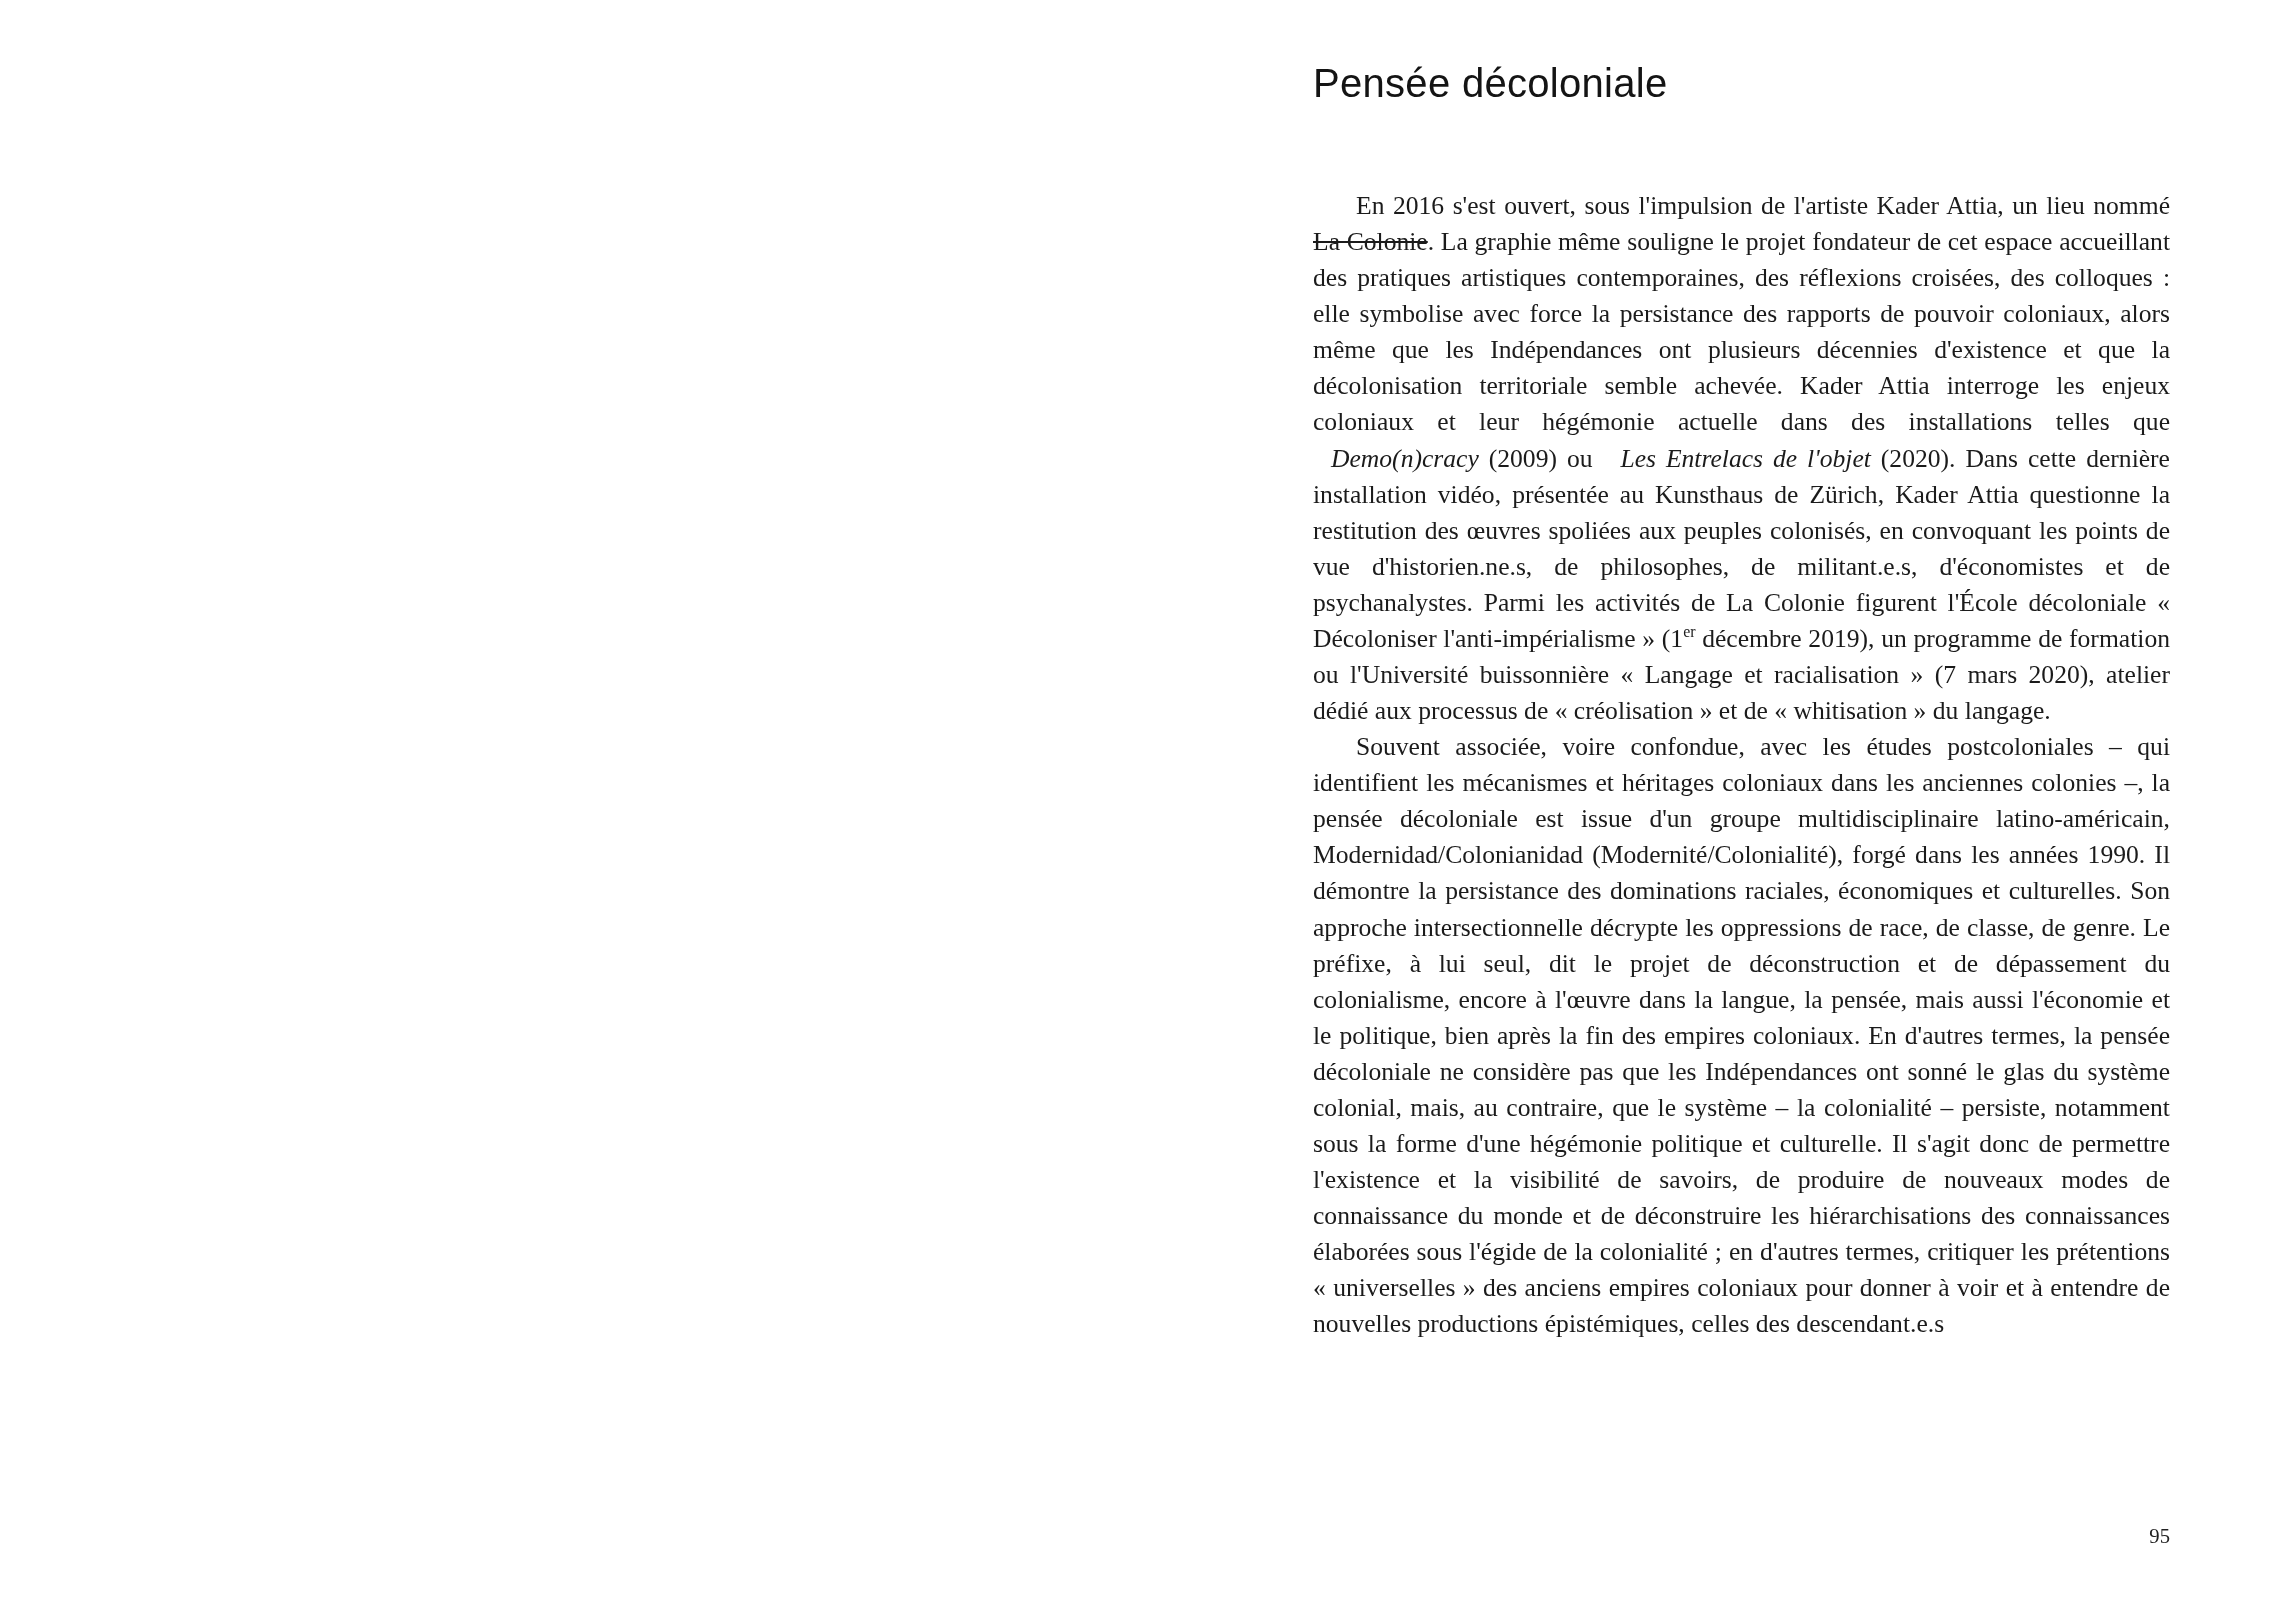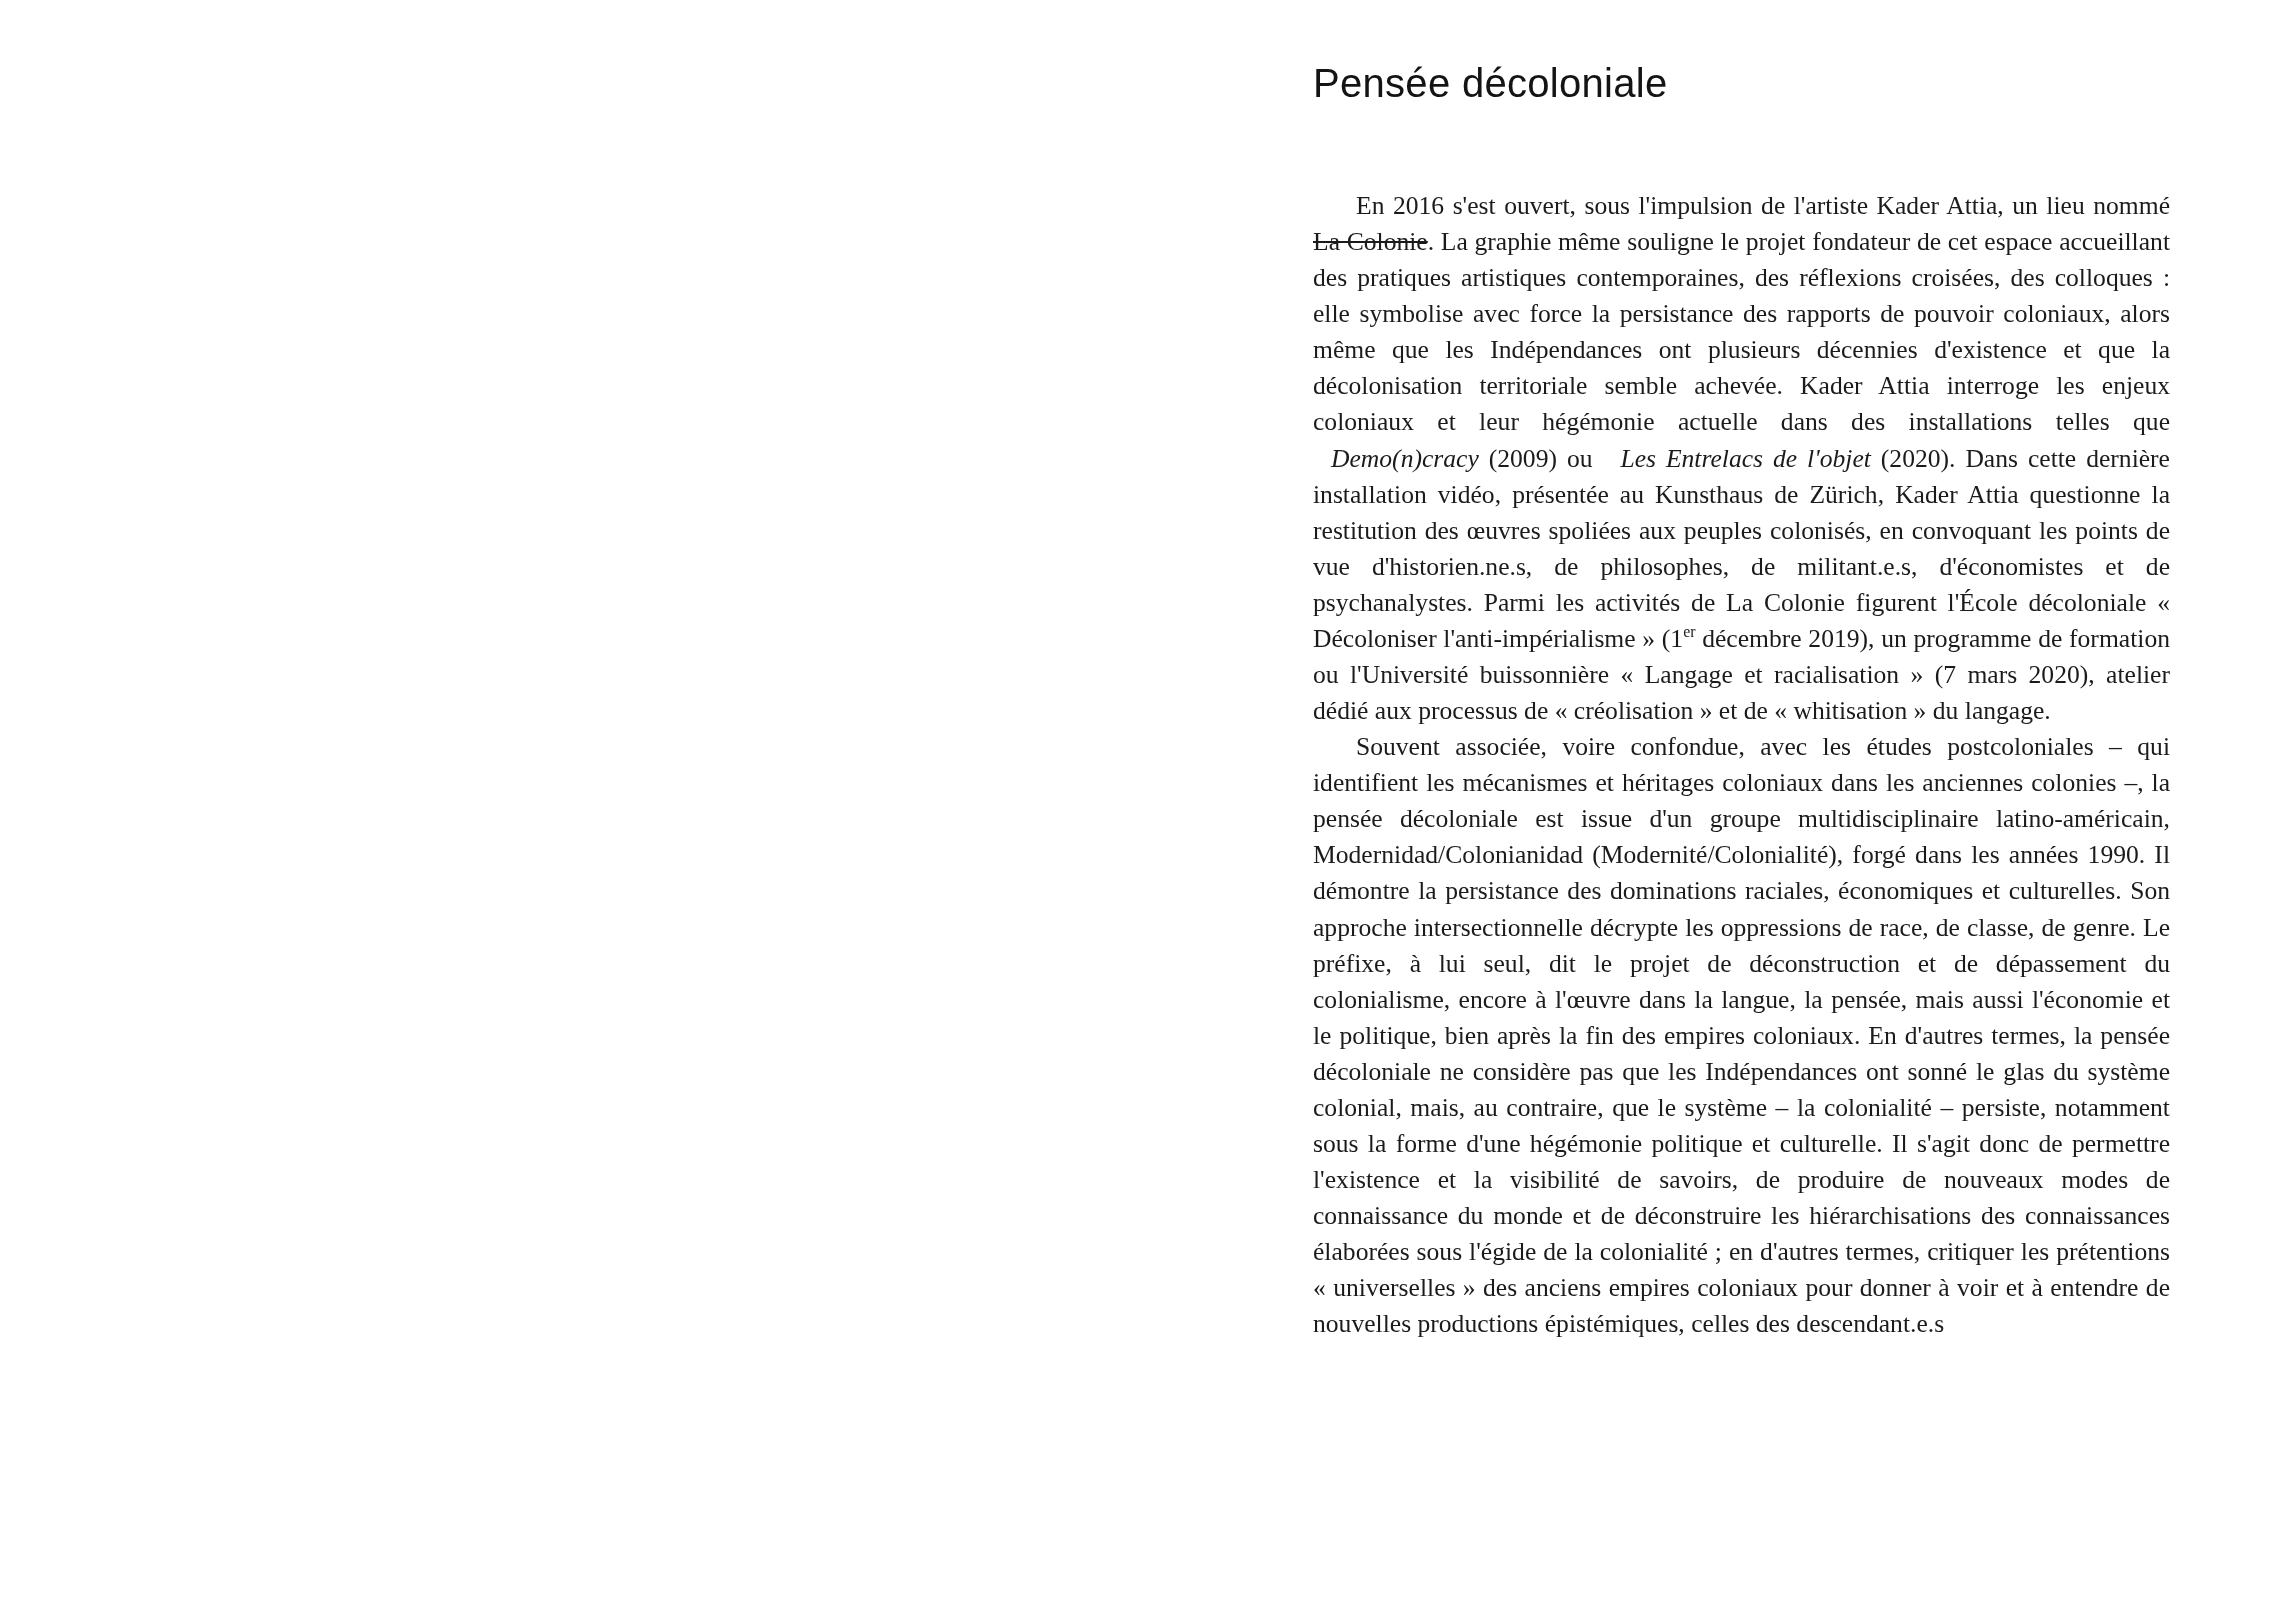--- a/index.html
+++ b/index.html
@@ -84,14 +84,15 @@
 <body>
 
 <div class="page">
   <div class="text-column">
     <h1 class="page-title">Pensée décoloniale</h1>
     <div class="body-text">
         <p><span>En 2016 s'est ouvert, sous l'impulsion de l'artiste Kader Attia, un lieu nommé </span><span class="strike">La Colonie</span><span>. La graphie même souligne le projet fondateur de cet espace accueillant des pratiques artistiques contemporaines, des réflexions croisées, des colloques : elle symbolise avec force la persistance des rapports de pouvoir coloniaux, alors même que les Indépendances ont plusieurs décennies d'existence et que la décolonisation territoriale semble achevée. Kader Attia interroge les enjeux coloniaux et leur hégémonie actuelle dans des installations telles que </span><span class="it">Demo(n)cracy</span><span> (2009) ou </span><span class="it">Les Entrelacs de l'objet</span><span> (2020). Dans cette dernière installation vidéo, présentée au Kunsthaus de Zürich, Kader Attia questionne la restitution des œuvres spoliées aux peuples colonisés, en convoquant les points de vue d'historien.ne.s, de philosophes, de militant.e.s, d'économistes et de psychanalystes. Parmi les activités de La Colonie figurent l'École décoloniale « Décoloniser l'anti-impérialisme » (1</span><sup>er</sup><span> décembre 2019), un programme de formation ou l'Université buissonnière « Langage et racialisation » (7 mars 2020), atelier dédié aux processus de « créolisation » et de « whitisation » du langage.</span></p>
         <p><span>Souvent associée, voire confondue, avec les études postcoloniales – qui identifient les mécanismes et héritages coloniaux dans les anciennes colonies –, la pensée décoloniale est issue d'un groupe multidisciplinaire latino-américain, Modernidad/Colonianidad (Modernité/Colonialité), forgé dans les années 1990. Il démontre la persistance des dominations raciales, économiques et culturelles. Son approche intersectionnelle décrypte les oppressions de race, de classe, de genre. Le préfixe, à lui seul, dit le projet de déconstruction et de dépassement du colonialisme, encore à l'œuvre dans la langue, la pensée, mais aussi l'économie et le politique, bien après la fin des empires coloniaux. En d'autres termes, la pensée décoloniale ne considère pas que les Indépendances ont sonné le glas du système colonial, mais, au contraire, que le système – la colonialité – persiste, notamment sous la forme d'une hégémonie politique et culturelle. Il s'agit donc de permettre l'existence et la visibilité de savoirs, de produire de nouveaux modes de connaissance du monde et de déconstruire les hiérarchisations des connaissances élaborées sous l'égide de la colonialité ; en d'autres termes, critiquer les prétentions « universelles » des anciens empires coloniaux pour donner à voir et à entendre de nouvelles productions épistémiques, celles des descendant.e.s</span></p>
       </div>
   </div>
+  <div class="page-number">95</div>
 </div>
 
 
 </body></html>

